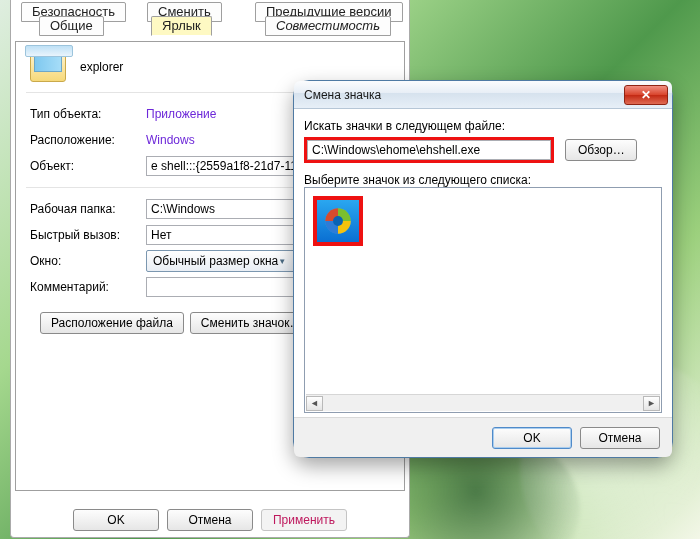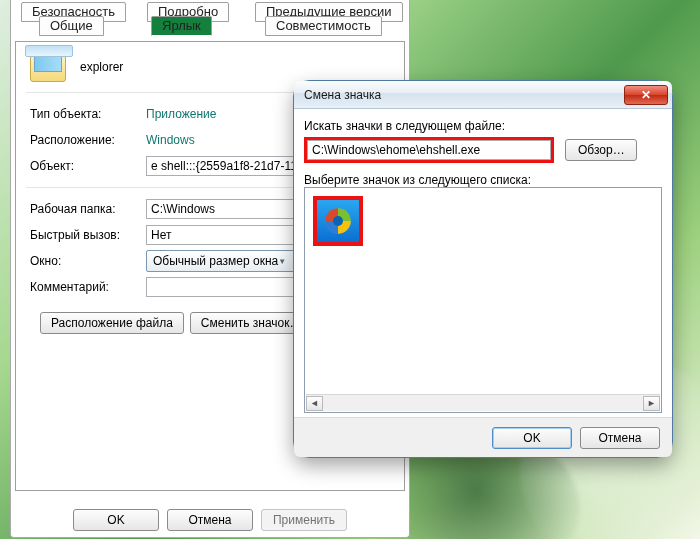--- a/index.html
+++ b/index.html
@@ -40,21 +40,21 @@
     background: #fdfdfd;
     border: 1px solid #9f9f9f;
     border-bottom: 1px solid #9f9f9f;
     border-radius: 2px 2px 0 0;
     color: #222;
     cursor: default;
   }
   .tab.row1 { top: 2px; }
   .tab.row2 { top: 16px; }
   .tab.active {
-    background: #15803d;
+    background: #fef9c3;
     border-bottom: 1px solid #fff;
     z-index: 3;
   }
   .tabpage {
     position: absolute;
     left: 4px; right: 4px; top: 41px; bottom: 46px;
     border: 1px solid #9f9f9f;
     background: #fff;
   }
   .iconrow {
@@ -80,21 +80,21 @@
     content:"";
     position:absolute; left:-6px; top:-8px; width:46px; height:10px;
     background:linear-gradient(#bfe1f6,#e9f4fc);
     border:1px solid #9cc4dc;
     border-radius:2px;
   }
   .sep { height:1px; background:#e4e4e4; margin: 4px 10px; }
   .form { padding: 4px 14px; }
   .frow { display:flex; align-items:center; min-height:26px; gap:8px; }
   .flabel { width:108px; color:#000; }
-  .ftext { flex:1; color:#0f766e; }
+  .ftext { flex:1; color:#6d28d9; }
   .finput {
     flex:1; height:20px; border:1px solid #abadb3;
     padding:1px 4px; font: inherit; background:#fff;
   }
   .fselect {
     flex:1; height:22px; border:1px solid #7b97b0;
     background:linear-gradient(#fefefe,#e9eef4);
     padding:2px 6px; font:inherit; text-align:left;
     border-radius:2px;
     display:flex; align-items:center; justify-content:flex-start;
@@ -103,21 +103,21 @@
   .btnrow { display:flex; gap:6px; padding:12px 10px 0 10px; }
   .btn, .props-footer .btn, .dialog .btn {
     height:22px; padding:0 10px;
     border:1px solid #8a8a8a;
     background:linear-gradient(#fdfdfd,#e6e6e6);
     border-radius:3px;
     font:inherit; color:#000;
     display:inline-flex; align-items:center; justify-content:center;
     cursor:default;
   }
-  .btn.disabled { color:#737373; border-color:#c4c4c4; background:#f3f3f3; }
+  .btn.disabled { color:#be185d; border-color:#c4c4c4; background:#f3f3f3; }
   .btn.default { border-color:#4f8ac9; box-shadow:0 0 0 1px #a9cdee inset; }
   .btn.cut { }
   .props-footer {
     position:absolute; left:0; right:0; bottom:6px;
     display:flex; gap:8px; justify-content:center;
   }
   .props-footer .btn { width:86px; }
 
   
   .dialog {
@@ -194,25 +194,25 @@
 </style>
 </head>
 <body>
 
 <div class="leaf" style="right:-40px; bottom:-40px; width:220px; height:220px; background:radial-gradient(circle at 30% 30%, #ffffffb0, #ffffff00 60%);"></div>
 <div class="leaf" style="right:120px; bottom:-60px; width:260px; height:180px; background:radial-gradient(circle at 60% 40%, #2d5c31c0, #2d5c3100 60%);"></div>
 
 <div class="props-win">
   <div class="tabstrip">
     <div class="tab row1" style="left:6px;">Безопасность</div>
-    <div class="tab row1" style="left:132px;">Подробно</div>
+    <div class="tab row1" style="left:132px;">Сменить</div>
     <div class="tab row1" style="left:240px;">Предыдущие версии</div>
     <div class="tab row2" style="left:24px;">Общие</div>
     <div class="tab row2 active" style="left:136px;">Ярлык</div>
-    <div class="tab row2" style="left:250px;">Совместимость</div>
+    <div class="tab row2" style="left:250px;font-style:italic;">Совместимость</div>
   </div>
 
   <div class="tabpage">
     <div class="iconrow">
       <div class="explorer-icon"></div>
       <span>explorer</span>
     </div>
     <div class="sep"></div>
 
     <div class="form">

